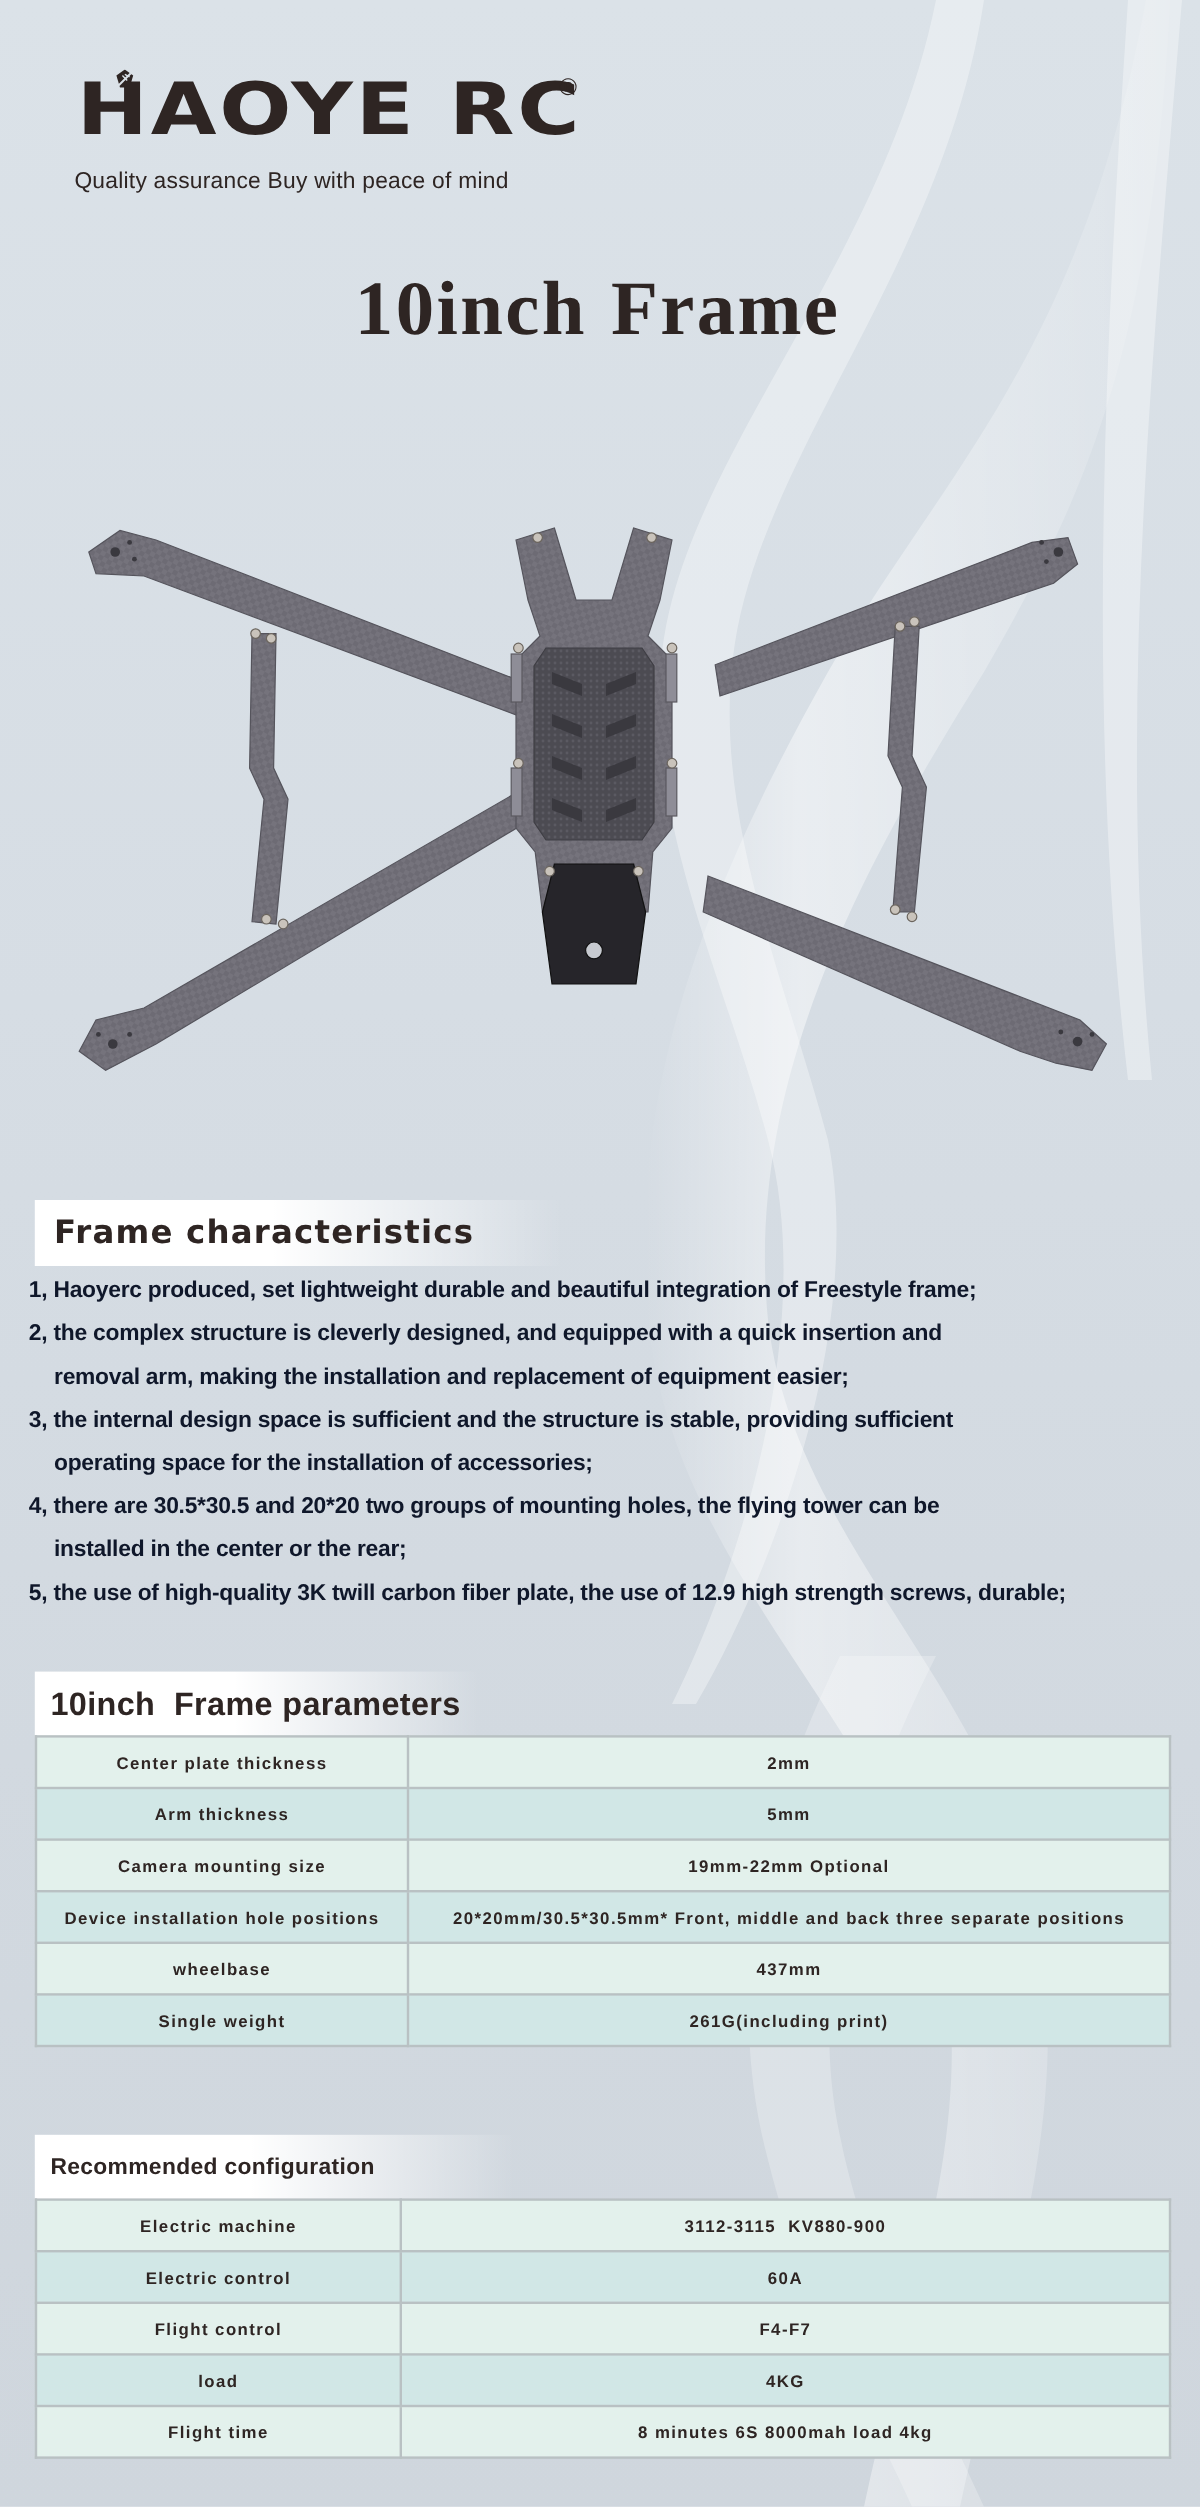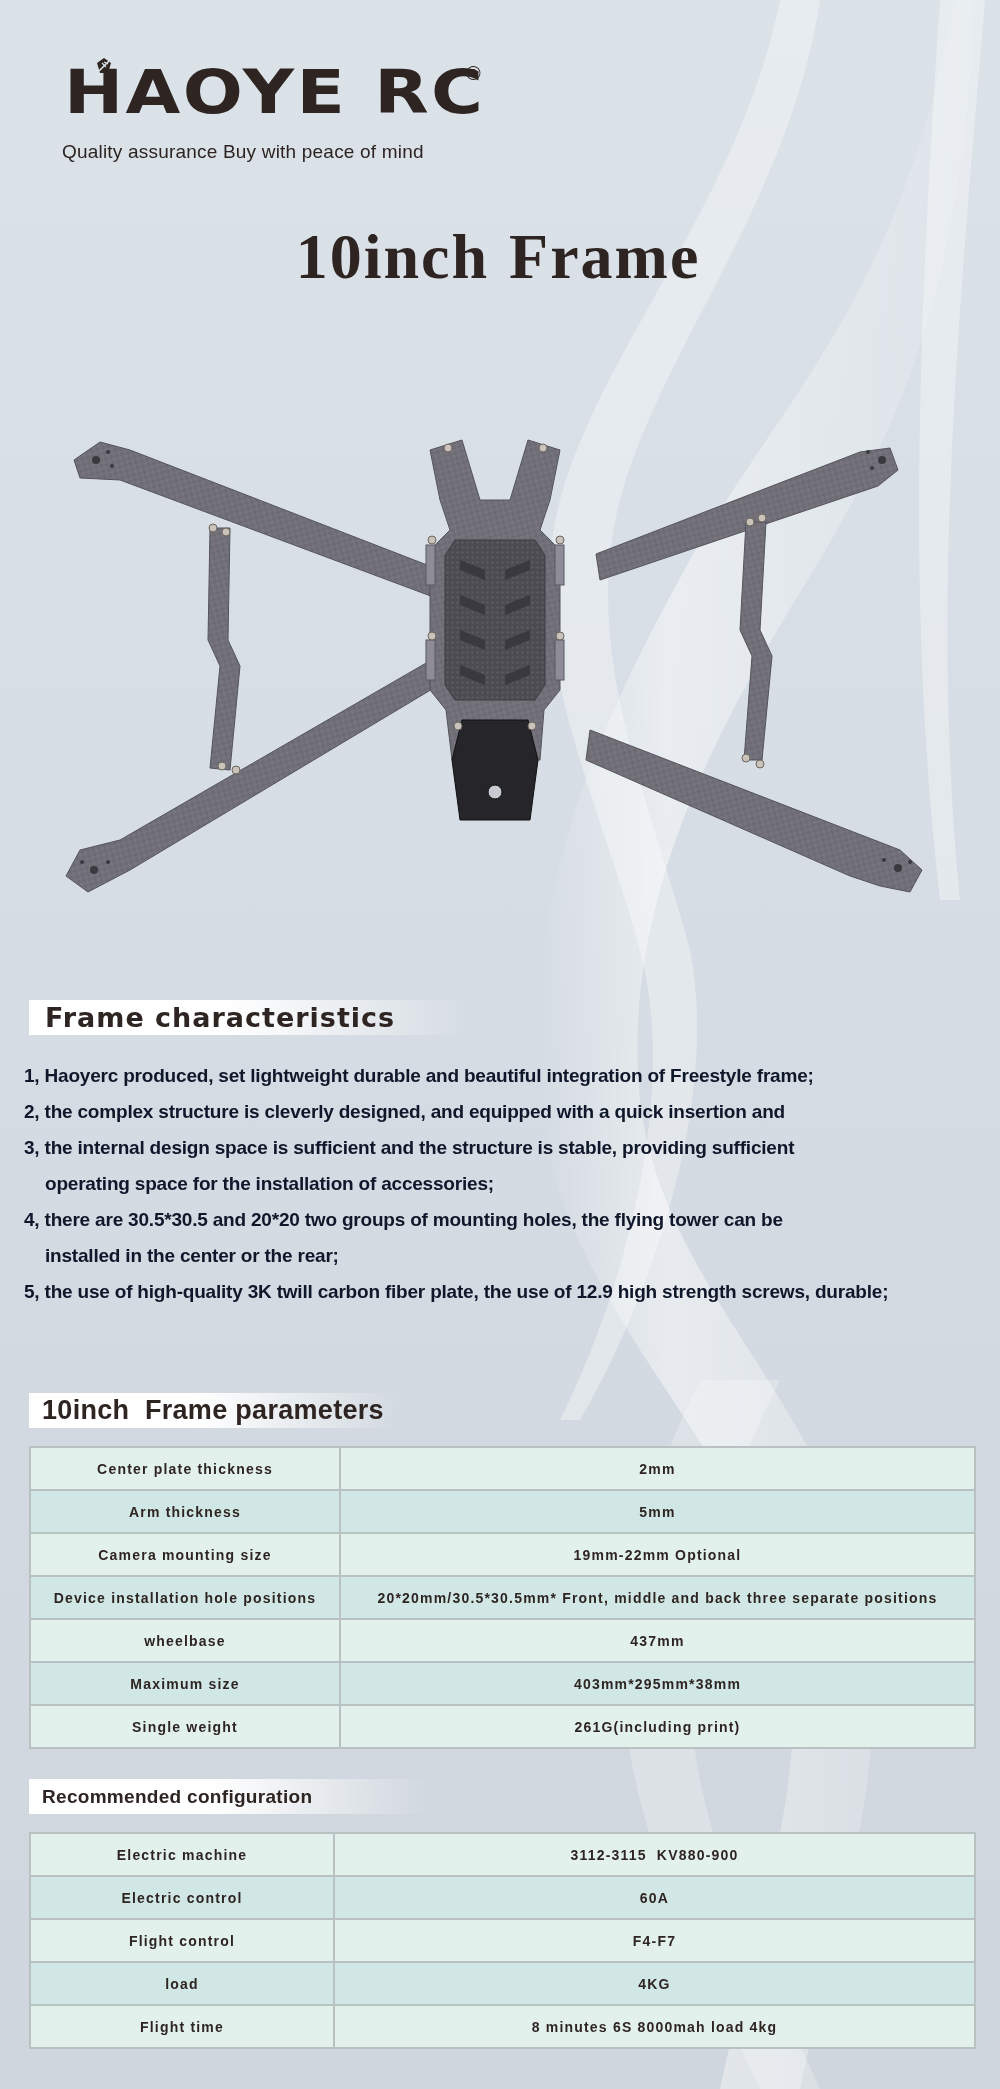--- a/index.html
+++ b/index.html
@@ -29,21 +29,21 @@
       font-family: "Liberation Serif", serif; font-weight: bold; font-size: 64px; color: #2e2523;
       letter-spacing: 2px; padding-right: 4px;
     }
     .main-title .gap { display: inline-block; width: 20px; }
 
     
     .frame-img { position: absolute; left: 60px; top: 430px; width: 900px; height: 480px; }
 
     
     .sec-head {
-      position: absolute; left: 29px; height: 35px;
+      position: absolute; left: 29px; height: 55px;
       background: linear-gradient(90deg, #ffffff 0%, #ffffff 45%, rgba(255,255,255,0) 100%);
       display: flex; align-items: center; padding-left: 16px;
     }
     .sec-head span { color: #2e2523; font-weight: bold; }
     #h-char { top: 1000px; width: 440px; }
     #h-char span { font-family: "DejaVu Sans", sans-serif; font-size: 27px; letter-spacing: 1px; }
     #h-param { top: 1393px; width: 370px; padding-left: 13px; }
     #h-param span { font-size: 27px; letter-spacing: 0.3px; }
     #h-rec { top: 1779px; width: 400px; padding-left: 13px; }
     #h-rec span { font-size: 19px; letter-spacing: 0.3px; }
@@ -186,20 +186,21 @@
 
   <div class="sec-head" id="h-char">
     <span>Frame characteristics</span>
   </div>
   <div class="char-list">
     <div class="char-item">
       <span>1, Haoyerc produced, set lightweight durable and beautiful integration of Freestyle frame;</span>
     </div>
     <div class="char-item">
       <span>2, the complex structure is cleverly designed, and equipped with a quick insertion and</span>
+      <span class="cont">removal arm, making the installation and replacement of equipment easier;</span>
     </div>
     <div class="char-item">
       <span>3, the internal design space is sufficient and the structure is stable, providing sufficient</span>
       <span class="cont">operating space for the installation of accessories;</span>
     </div>
     <div class="char-item">
       <span>4, there are 30.5*30.5 and 20*20 two groups of mounting holes, the flying tower can be</span>
       <span class="cont">installed in the center or the rear;</span>
     </div>
     <div class="char-item">
@@ -226,24 +227,20 @@
         </tr>
     <tr>
           <td class="k">Device installation hole positions</td>
           <td>20*20mm/30.5*30.5mm* Front, middle and back three separate positions</td>
         </tr>
     <tr>
           <td class="k">wheelbase</td>
           <td>437mm</td>
         </tr>
     <tr>
-          <td class="k">Maximum size</td>
-          <td>403mm*295mm*38mm</td>
-        </tr>
-    <tr>
           <td class="k">Single weight</td>
           <td>261G(including print)</td>
         </tr>
   </tbody>
     </table>
 
   <div class="sec-head" id="h-rec">
     <span>Recommended configuration</span>
   </div>
   <table class="spec" id="t-rec">

